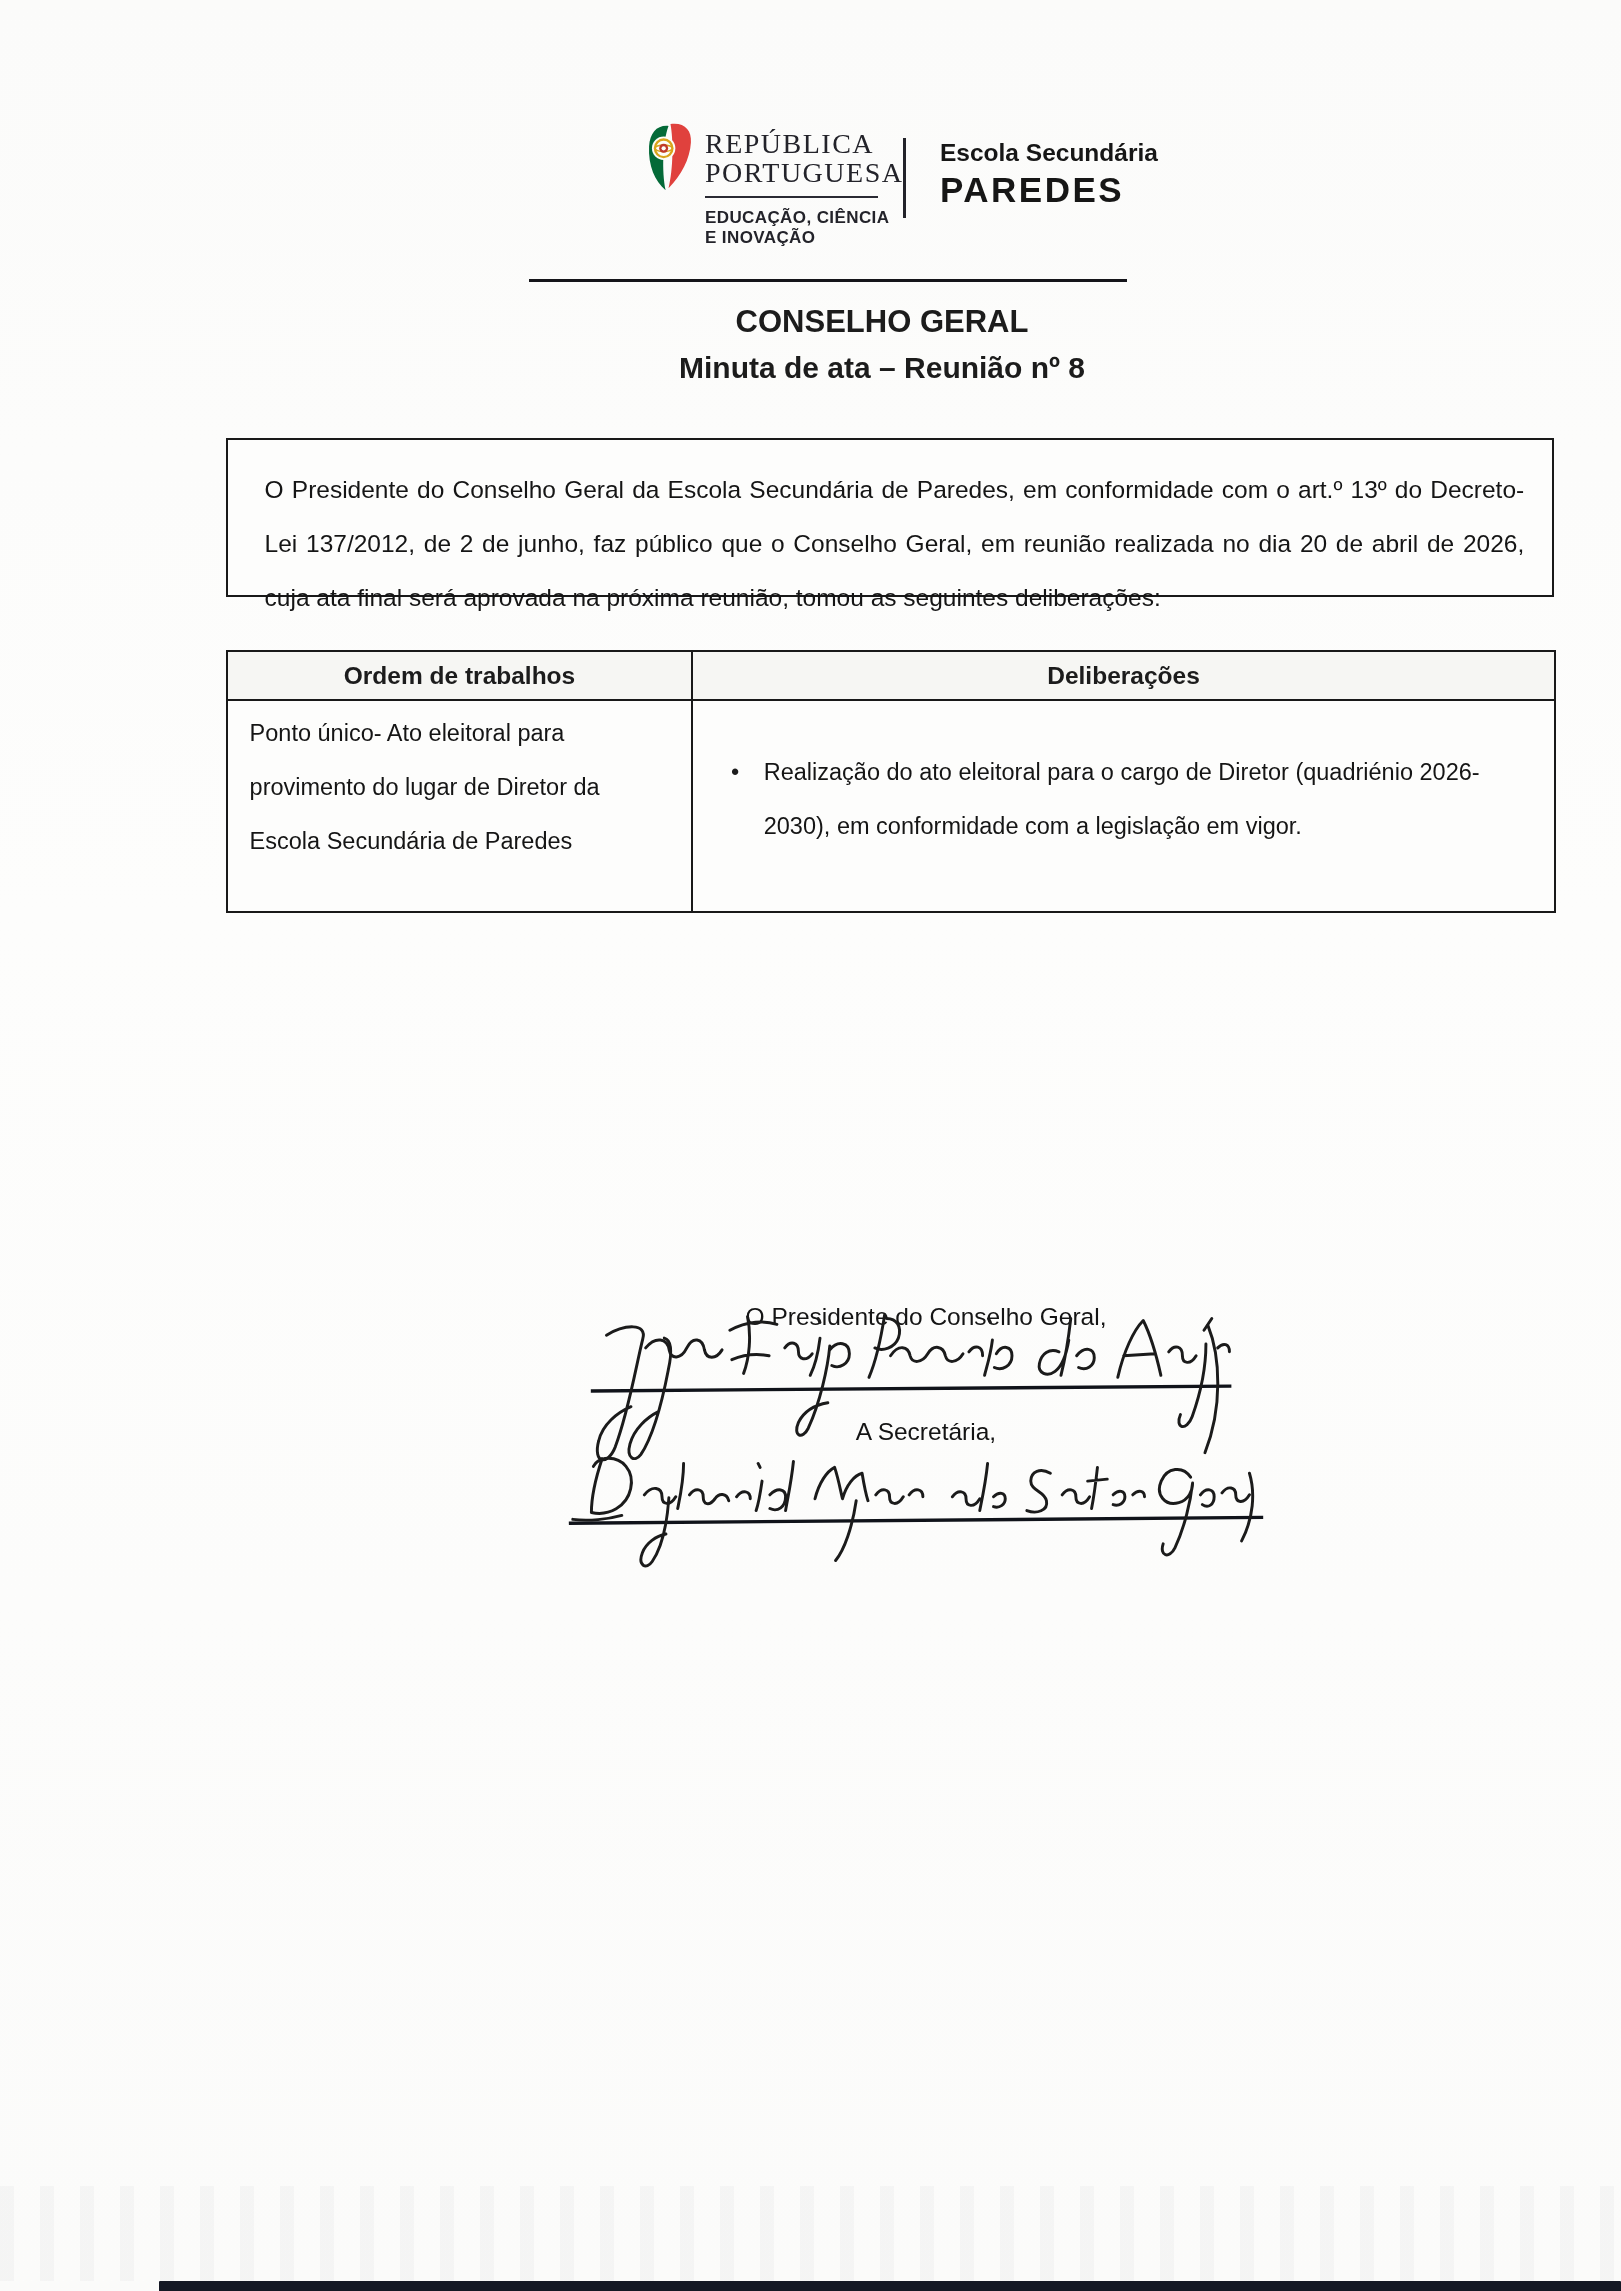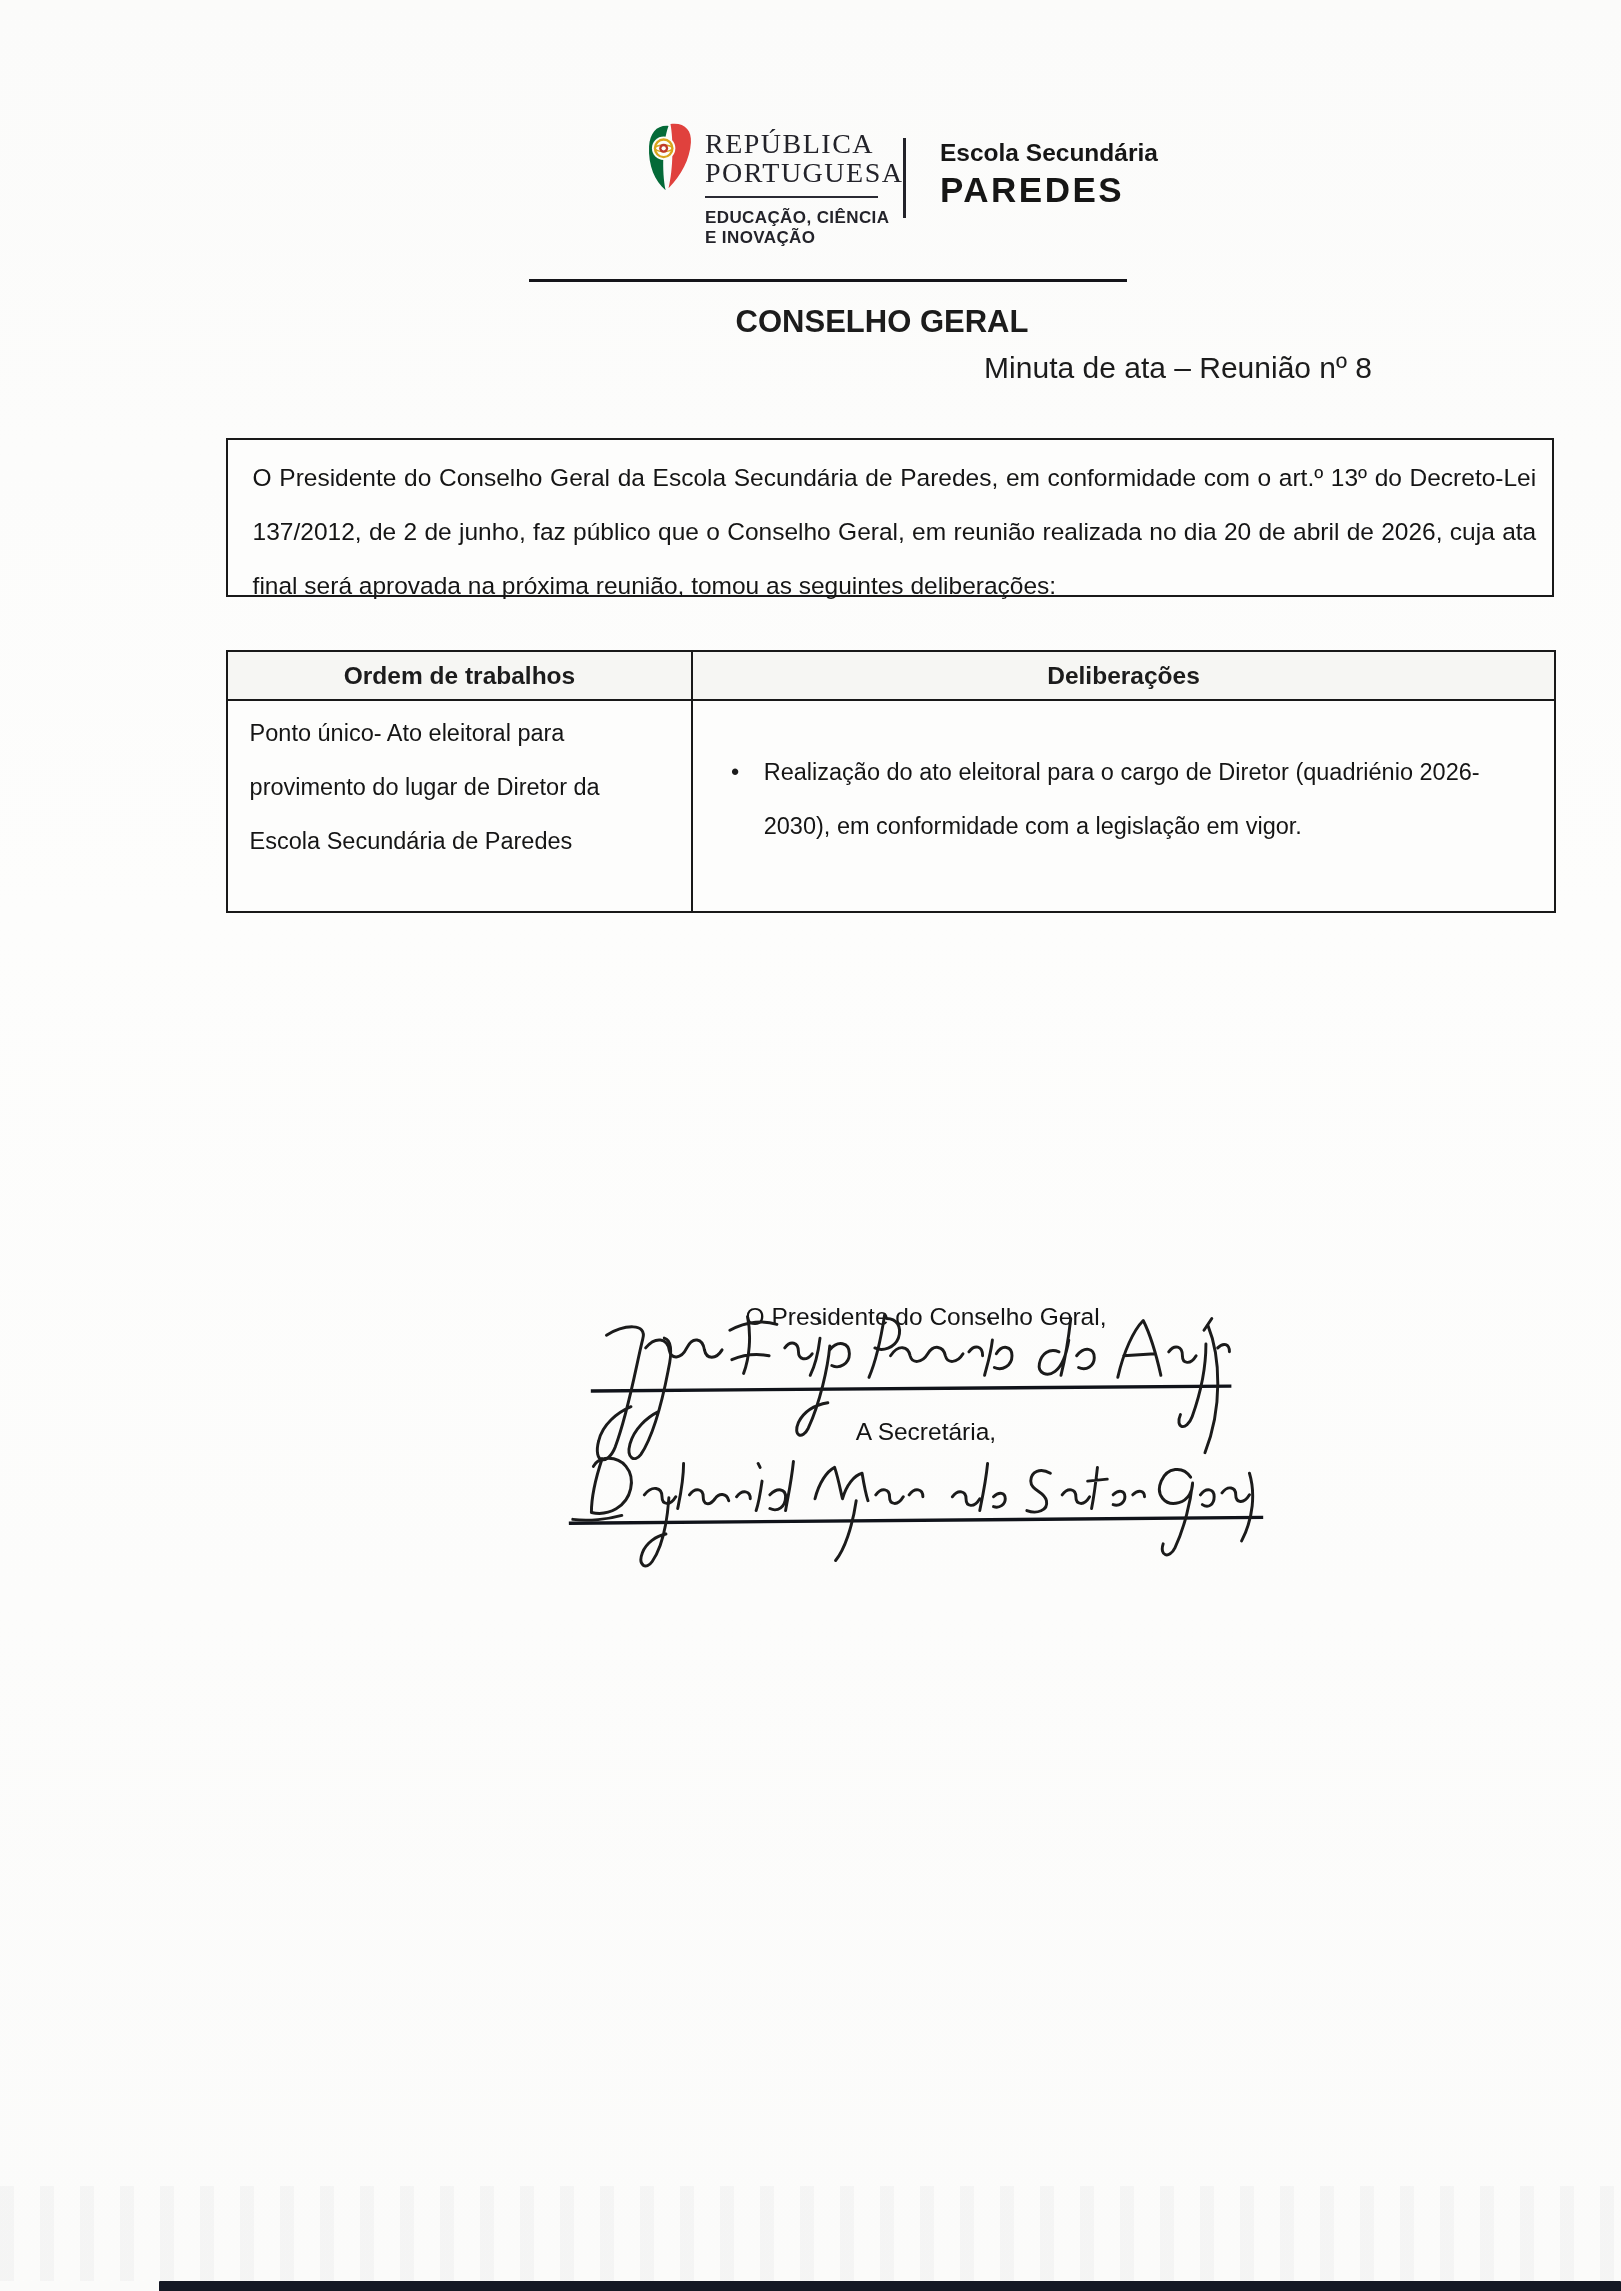--- a/index.html
+++ b/index.html
@@ -20,25 +20,25 @@
   .gov-dept{margin-top:10px;font-size:17px;line-height:20.6px;font-weight:bold;
     letter-spacing:0.4px;color:#23232a;}
   .brand-divider{position:absolute;left:903px;top:138px;width:2.9px;height:80px;background:#23232a;}
   .school-text{position:absolute;left:940px;top:139px;}
   .school-l1{font-size:24.5px;font-weight:bold;color:#161616;}
   .school-l2{font-size:35px;font-weight:bold;letter-spacing:2.5px;color:#161616;margin-top:2.9px;}
   
   .title-rule{position:absolute;left:529px;top:279px;width:598px;height:2.9px;background:#15151a;}
   .doc-title{position:absolute;left:392px;top:304px;width:980px;text-align:center;}
   .doc-title-l1{font-size:31px;font-weight:bold;}
-  .doc-title-l2{font-size:30px;font-weight:normal;margin-top:10.8px;text-align:right;}
+  .doc-title-l2{font-size:30px;font-weight:bold;margin-top:10.8px;}
   
   .intro-box{position:absolute;left:226px;top:438px;width:1324px;height:155px;
     border:2.9px solid #191919;background:#fdfdfc;}
-  .intro-box p{margin:4px;padding:6.9px 11.8px 0 20.6px;font-size:24.5px;line-height:54px;
+  .intro-box p{margin:16px;padding:6.9px 11.8px 0 20.6px;font-size:24.5px;line-height:54px;
     text-align:justify;color:#151515;}
   
   .delib-table{position:absolute;left:226px;top:650px;width:1330px;
     border-collapse:collapse;table-layout:fixed;}
   .delib-table th,.delib-table td{border:2px solid #191919;}
   .delib-table{border:2.9px solid #191919;}
   .delib-table th{height:45px;font-size:24.5px;font-weight:bold;text-align:center;
     background:#f6f6f3;border-bottom-width:2.9px;}
   .delib-table td{vertical-align:top;height:208px;background:#fdfdfc;}
   .col-ordem{width:465px;}

